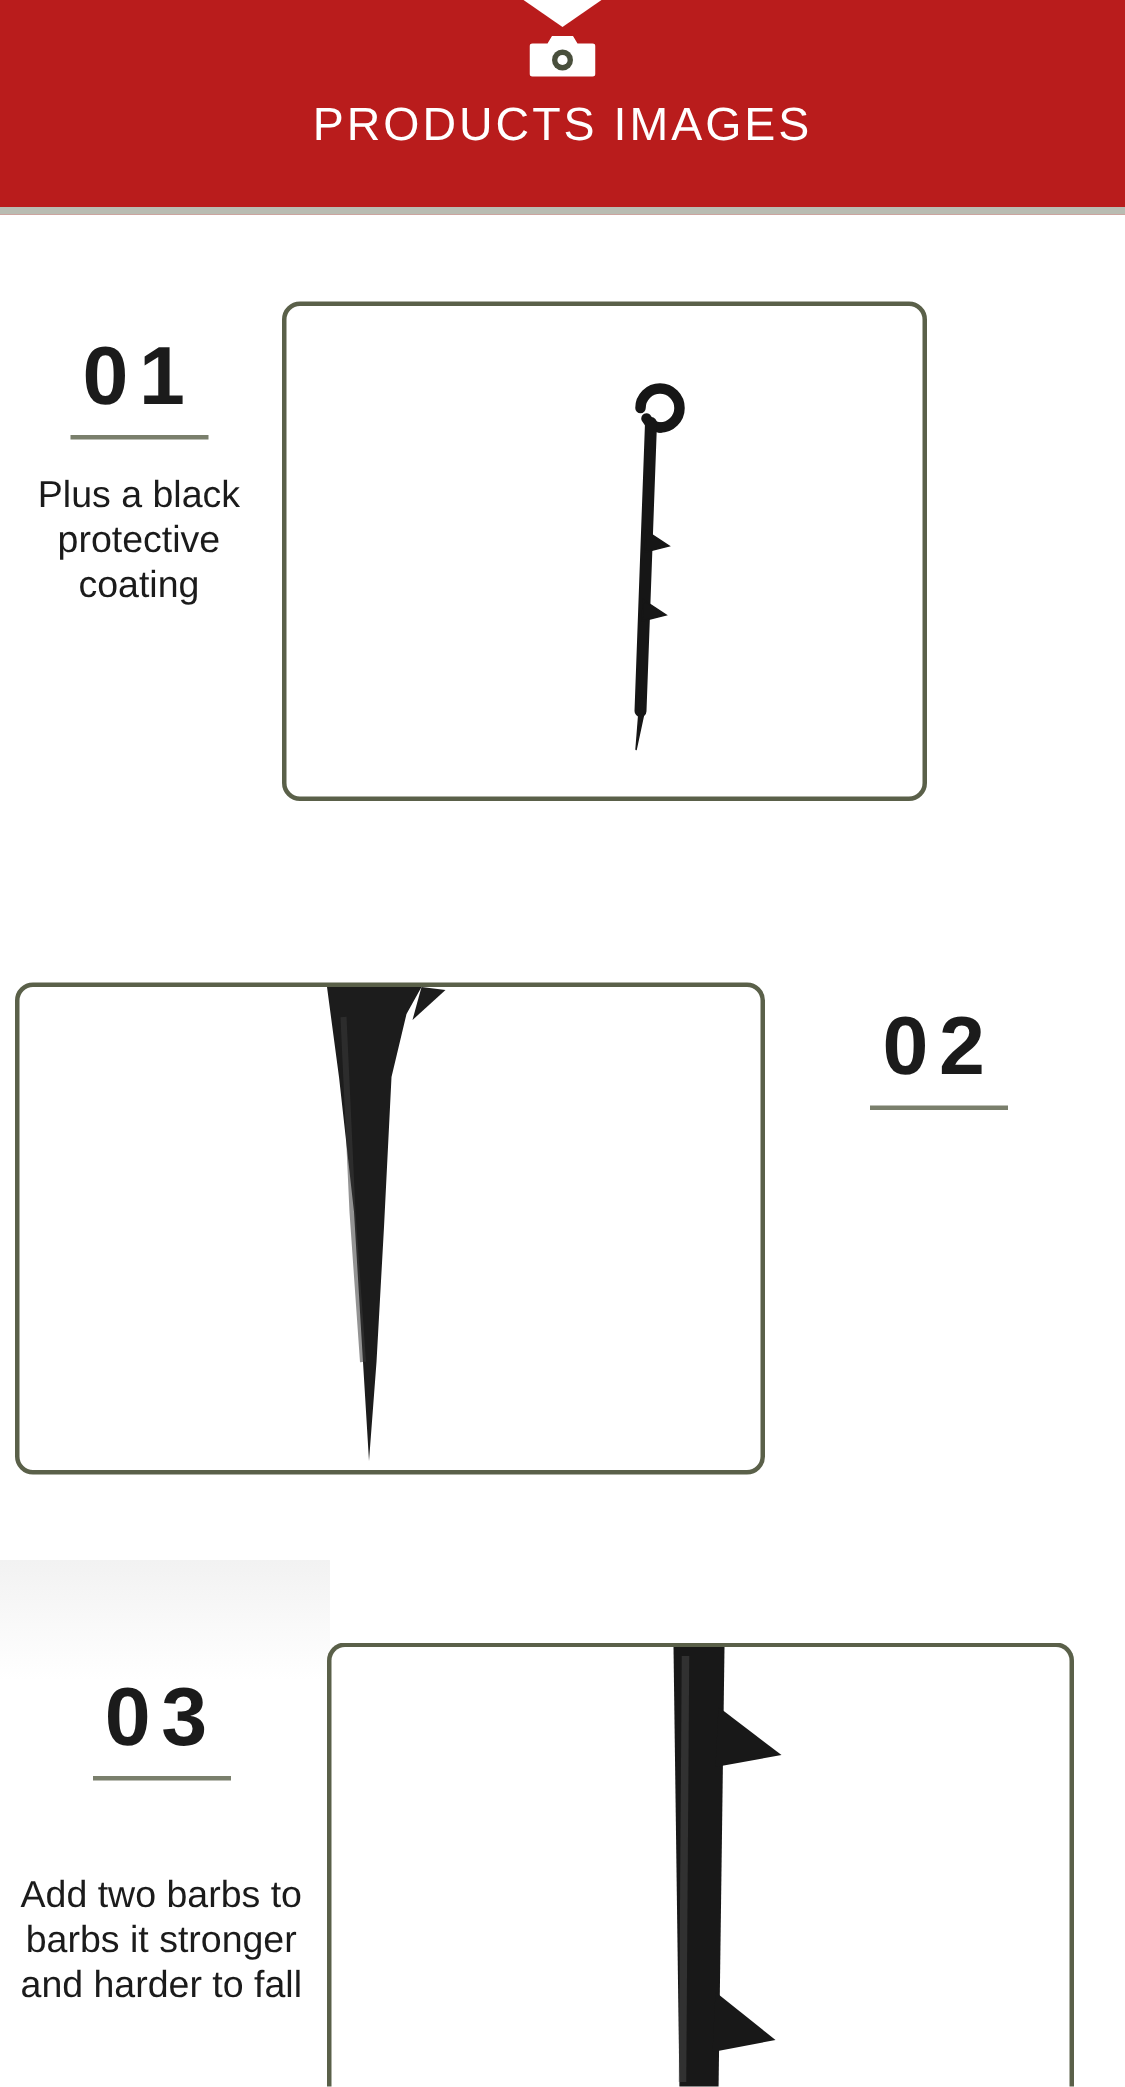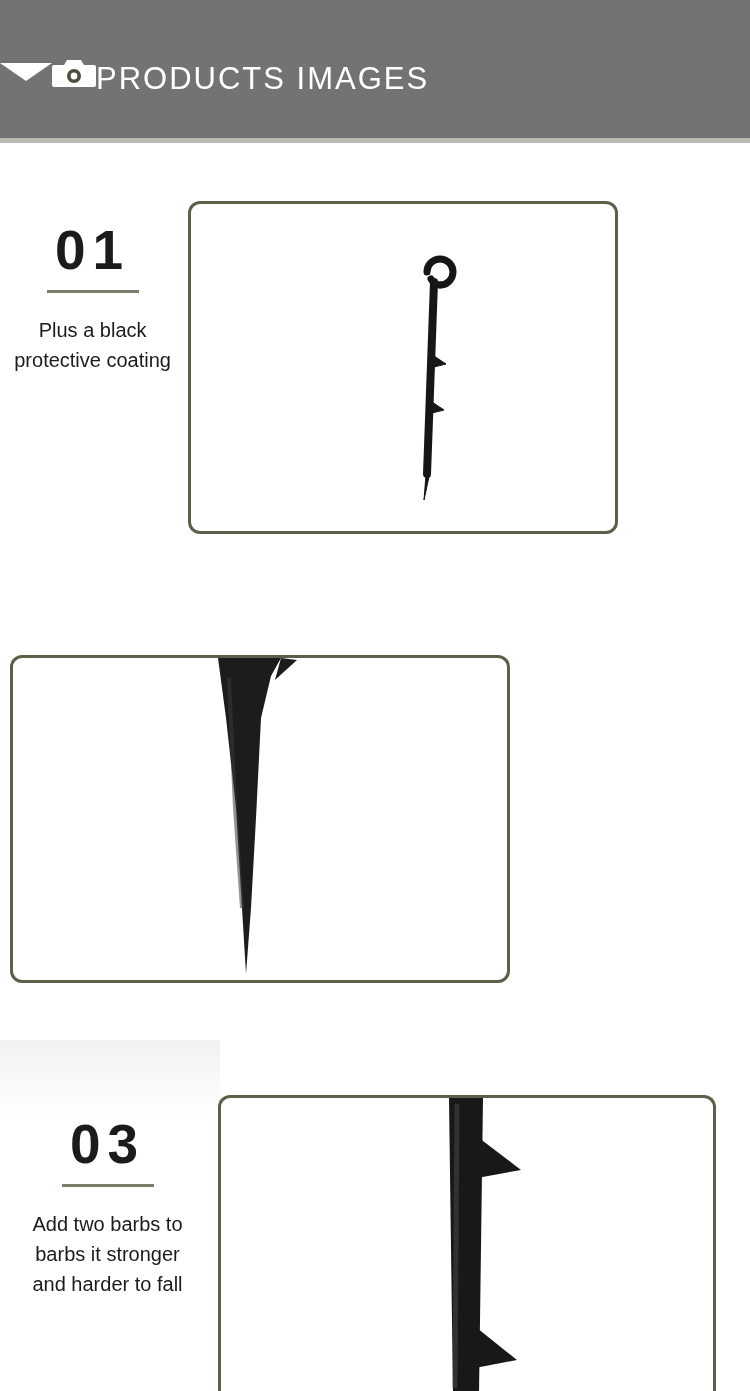--- a/index.html
+++ b/index.html
@@ -15,22 +15,23 @@
     width: 750px;
     height: 1391px;
     background: #ffffff;
   }
 
   
   .header {
     position: relative;
     width: 750px;
     height: 143px;
-    background: #737373;
+    background: #b91c1c;
     display: flex;
+    flex-direction: column;
     align-items: center;
   }
   .header-chevron {
     width: 0;
     height: 0;
     border-left: 26px solid transparent;
     border-right: 26px solid transparent;
     border-top: 18px solid #ffffff;
     margin-top: 0px;
   }
@@ -79,21 +80,21 @@
     font-family: "Liberation Sans", sans-serif;
   }
   .num-rule {
     margin-top: 12px;
     width: 92px;
     height: 3px;
     background: #7a7f6c;
   }
   .caption {
     margin-top: 22px;
-    font-size: 20px;
+    font-size: 25px;
     line-height: 30px;
     color: #1b1b1b;
     text-align: center;
     white-space: pre-line;
   }
 
   .photo {
     border: 3px solid #5a6049;
     border-radius: 12px;
     background: #ffffff;
@@ -106,21 +107,21 @@
   #row1 .text-col { width: 215px; padding-top: 80px; display: flex; flex-direction: column; align-items: center; }
   #row1 .photo { width: 498px; height: 333px; margin-left: 3px; margin-top: 58px; }
 
   
   #row2 { left: 0; top: 610px; width: 750px; }
   #row2 .photo { width: 500px; height: 328px; margin-left: 10px; margin-top: 45px; }
   #row2 .text-col { width: 232px; padding-top: 60px; display: flex; flex-direction: column; align-items: center; }
 
   
   #row3 { left: 0; top: 1055px; width: 750px; }
-  #row3 .text-col { width: 215px; padding-top: 62px; display: flex; flex-direction: column; align-items: center; }
+  #row3 .text-col { width: 215px; padding-top: 62px; display: flex; flex-direction: column; align-items: center; gap: 39px; }
   #row3 .photo { width: 498px; height: 300px; margin-left: 3px; margin-top: 40px; border-bottom: none; border-bottom-left-radius: 0; border-bottom-right-radius: 0; }
 
   .soft-gray-left {
     position: absolute;
     left: 0; top: 1040px;
     width: 220px; height: 80px;
     background: linear-gradient(to bottom, #f2f2f2, #ffffff);
     z-index: 0;
   }
 
@@ -176,20 +177,24 @@
     <div class="photo">
       <svg width="494" height="322" viewBox="0 0 494 322">
         <g fill="#1c1c1c">
           <path d="M205 0 L268 0 L258 18 L248 60 L243 160 L238 250 L233 316 L229 250 L223 150 L213 60 Z"></path>
           <path d="M268 0 L284 2 L262 22 Z"></path>
         </g>
         <path d="M216 20 L222 150 L229 250" stroke="#3a3a3a" stroke-width="4" fill="none" opacity="0.55"></path>
       </svg>
     </div>
     <div class="text-col">
+      <div class="num-block">
+        <div class="num">02</div>
+        <div class="num-rule"></div>
+      </div>
     </div>
   </div>
 
   <div class="row" id="row3">
     <div class="text-col">
       <div class="num-block">
         <div class="num">03</div>
         <div class="num-rule"></div>
       </div>
       <div class="caption">Add two barbs to

